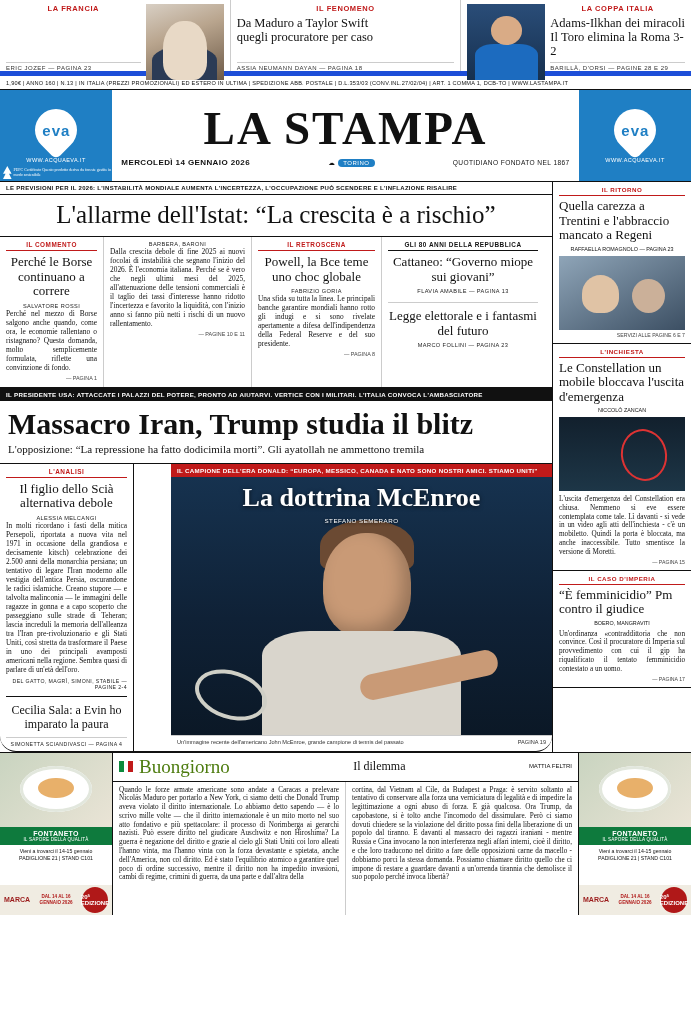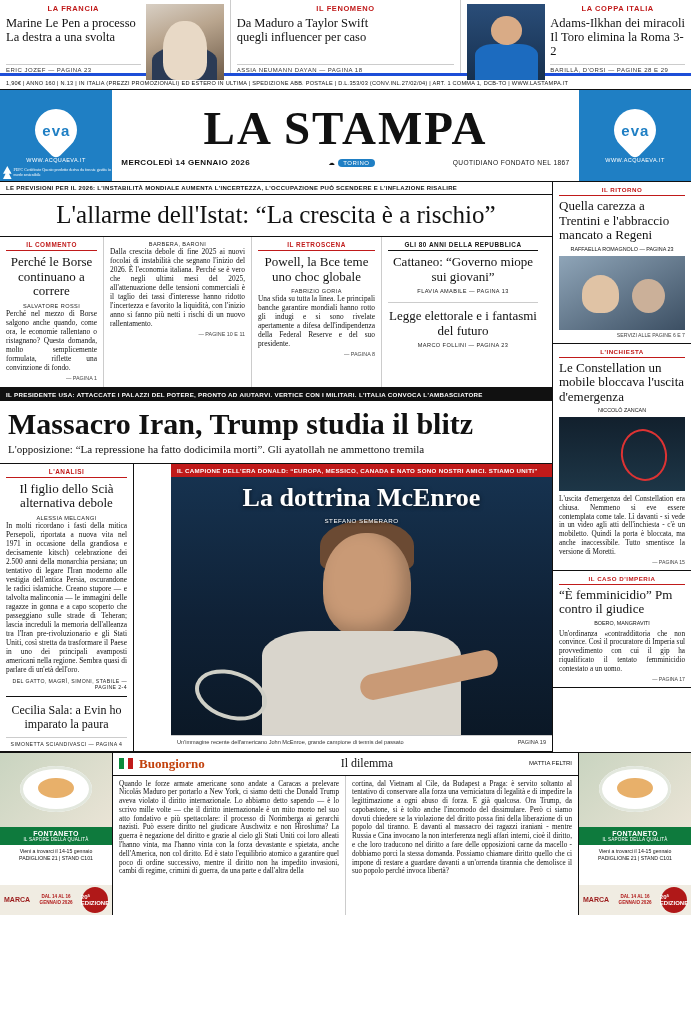--- a/index.html
+++ b/index.html
@@ -7,21 +7,21 @@
   body {
     width: 691px; height: 1024px;
     background: #ffffff;
     font-family: "Liberation Serif", serif;
     color: #111;
     overflow: hidden;
   }
   .page { width:691px; height:1024px; position:relative; }
 
   
-  .topstrip { display:flex; height:76px; border-bottom:3px solid #1d4ed8; }
+  .topstrip { display:flex; height:76px; border-bottom:5px solid #1d4ed8; }
   .tnews { flex:1; display:flex; padding:4px 6px 0 6px; }
   .tnews.mid { border-left:1px solid #ccc; border-right:1px solid #ccc; }
   .tphoto { width:78px; height:76px; flex:none; overflow:hidden; position:relative; }
   .tphoto.left { order:2; margin-left:5px; }
   .tphoto.rightimg { order:0; margin-right:5px; }
   .ttext { flex:1; display:flex; flex-direction:column; }
   .tkicker { color:#c01a1a; font-family:"Liberation Sans", sans-serif; font-size:7.5px; font-weight:bold; letter-spacing:.6px; text-align:center; }
   .thead { font-size:12.5px; line-height:14px; margin-top:3px; }
   .tbyline { margin-top:auto; font-family:"Liberation Sans", sans-serif; font-size:6px; letter-spacing:.5px; color:#333; border-top:1px solid #ccc; padding-top:2px; }
 
@@ -73,21 +73,21 @@
   .cbyline { font-family:"Liberation Sans", sans-serif; font-size:5.6px; letter-spacing:.4px; text-align:center; margin-top:4px; color:#222; }
   .ctext { font-size:7.4px; line-height:9px; text-align:justify; margin-top:0; }
   .cpage { font-family:"Liberation Sans", sans-serif; font-size:5.4px; text-align:right; margin-top:3px; color:#444; }
 
   
   .leadrule { background:#111; color:#fff; font-family:"Liberation Sans", sans-serif; font-size:6.2px; font-weight:bold; letter-spacing:.3px; padding:3px 6px; }
   .leadhead { font-size:30px; font-weight:bold; padding:7px 8px 3px; line-height:32px; }
   .leadsub { font-size:11px; padding:0 8px 7px; border-bottom:1px solid #111; line-height:13px; }
 
   
-  .midrow { display:flex; border-bottom:1px solid #111; }
+  .midrow { display:flex; border-bottom:1px solid #111;border-radius:16px; }
   .analysis { width:134px; flex:none; padding:4px 6px 4px 6px; border-right:1px solid #111; }
   .photoblock { flex:1;padding-left:37px; }
   .redrule { background:#c01a1a; color:#fff; font-family:"Liberation Sans", sans-serif; font-size:6.2px; font-weight:bold; letter-spacing:.3px; padding:3px 6px; }
   .photowrap { position:relative; height:258px; overflow:hidden; background:#0d1a2b; }
   .tennis { position:absolute; inset:0; background:linear-gradient(180deg,#16324f 0%,#0f2136 55%,#0b1826 100%); }
   .tennis .crowd { position:absolute; inset:0 0 42% 0; background:
      radial-gradient(circle at 14% 30%, #3a5a7d 0 9px, transparent 10px),
      radial-gradient(circle at 34% 18%, #47688c 0 7px, transparent 8px),
      radial-gradient(circle at 62% 26%, #2f4d70 0 10px, transparent 11px),
      radial-gradient(circle at 84% 16%, #3d5f86 0 8px, transparent 9px),
@@ -124,54 +124,50 @@
   .badhdr small { display:block; font-weight:normal; font-size:4.6px; letter-spacing:.2px; }
   .badtxt { font-family:"Liberation Sans", sans-serif; font-size:5.2px; text-align:center; padding:3px 4px; line-height:7px; }
   .badfoot { margin-top:auto; display:flex; align-items:center; justify-content:space-between; padding:2px 4px; background:#f0ece2; }
   .badfoot .lbl { font-family:"Liberation Sans", sans-serif; font-size:4.6px; line-height:6px; color:#b01818; font-weight:bold; text-align:center; }
   .badfoot .mark { font-family:"Liberation Sans", sans-serif; font-size:7px; font-weight:bold; color:#9b1b1b; }
   .badge20 { width:26px; height:26px; border-radius:50%; background:#b01818; color:#fff; display:flex; align-items:center; justify-content:center; font-family:"Liberation Sans", sans-serif; font-size:6px; font-weight:bold; }
 
   .bcenter { flex:1; display:flex; flex-direction:column; border-left:1px solid #111; border-right:1px solid #111; }
   .bhdr { display:flex; align-items:center; border-bottom:1px solid #111; padding:3px 6px; gap:6px; }
   .bgflag { width:14px; height:11px; background:linear-gradient(90deg,#0b8a3c 33%,#fff 33% 66%,#c01a1a 66%); }
-  .buon { color:#c2410c; font-weight:bold; font-size:13px; }
+  .buon { color:#4d7c0f; font-weight:normal; font-size:19px; }
   .dilemma { flex:1; text-align:center; font-size:12px; }
   .bauthor { font-family:"Liberation Sans", sans-serif; font-size:6px; text-align:right; line-height:7px; }
   .bcols { display:flex; flex:1; }
   .bcol { flex:1; padding:4px 6px; font-size:7.2px; line-height:8.8px; text-align:justify; }
   .bcol:first-child { border-right:1px solid #ccc; }
 </style>
 </head>
 <body>
 
 <div class="page">
 
   <div class="topstrip">
 
     <div class="tnews">
       <div class="ttext">
         <div class="tkicker">LA FRANCIA</div>
-        <div class="thead">
-          <div>Marine Le Pen a processo</div>
-          <div>La destra a una svolta</div>
-        </div>
         <div class="tbyline">ERIC JOZEF — PAGINA 23</div>
       </div>
       <div class="tphoto left">
           <div class="ph ph-lepen"></div>
         </div>
     </div>
 
     <div class="tnews mid">
       <div class="ttext">
         <div class="tkicker">IL FENOMENO</div>
         <div class="thead">
           <div>Da Maduro a Taylor Swift</div>
-          <div>quegli influencer per caso</div>
+          <div>quegli procuratore per caso</div>
         </div>
         <div class="tbyline">ASSIA NEUMANN DAYAN — PAGINA 18</div>
       </div>
     </div>
 
     <div class="tnews">
       <div class="tphoto rightimg">
           <div class="ph ph-player"></div>
         </div>
       <div class="ttext">

